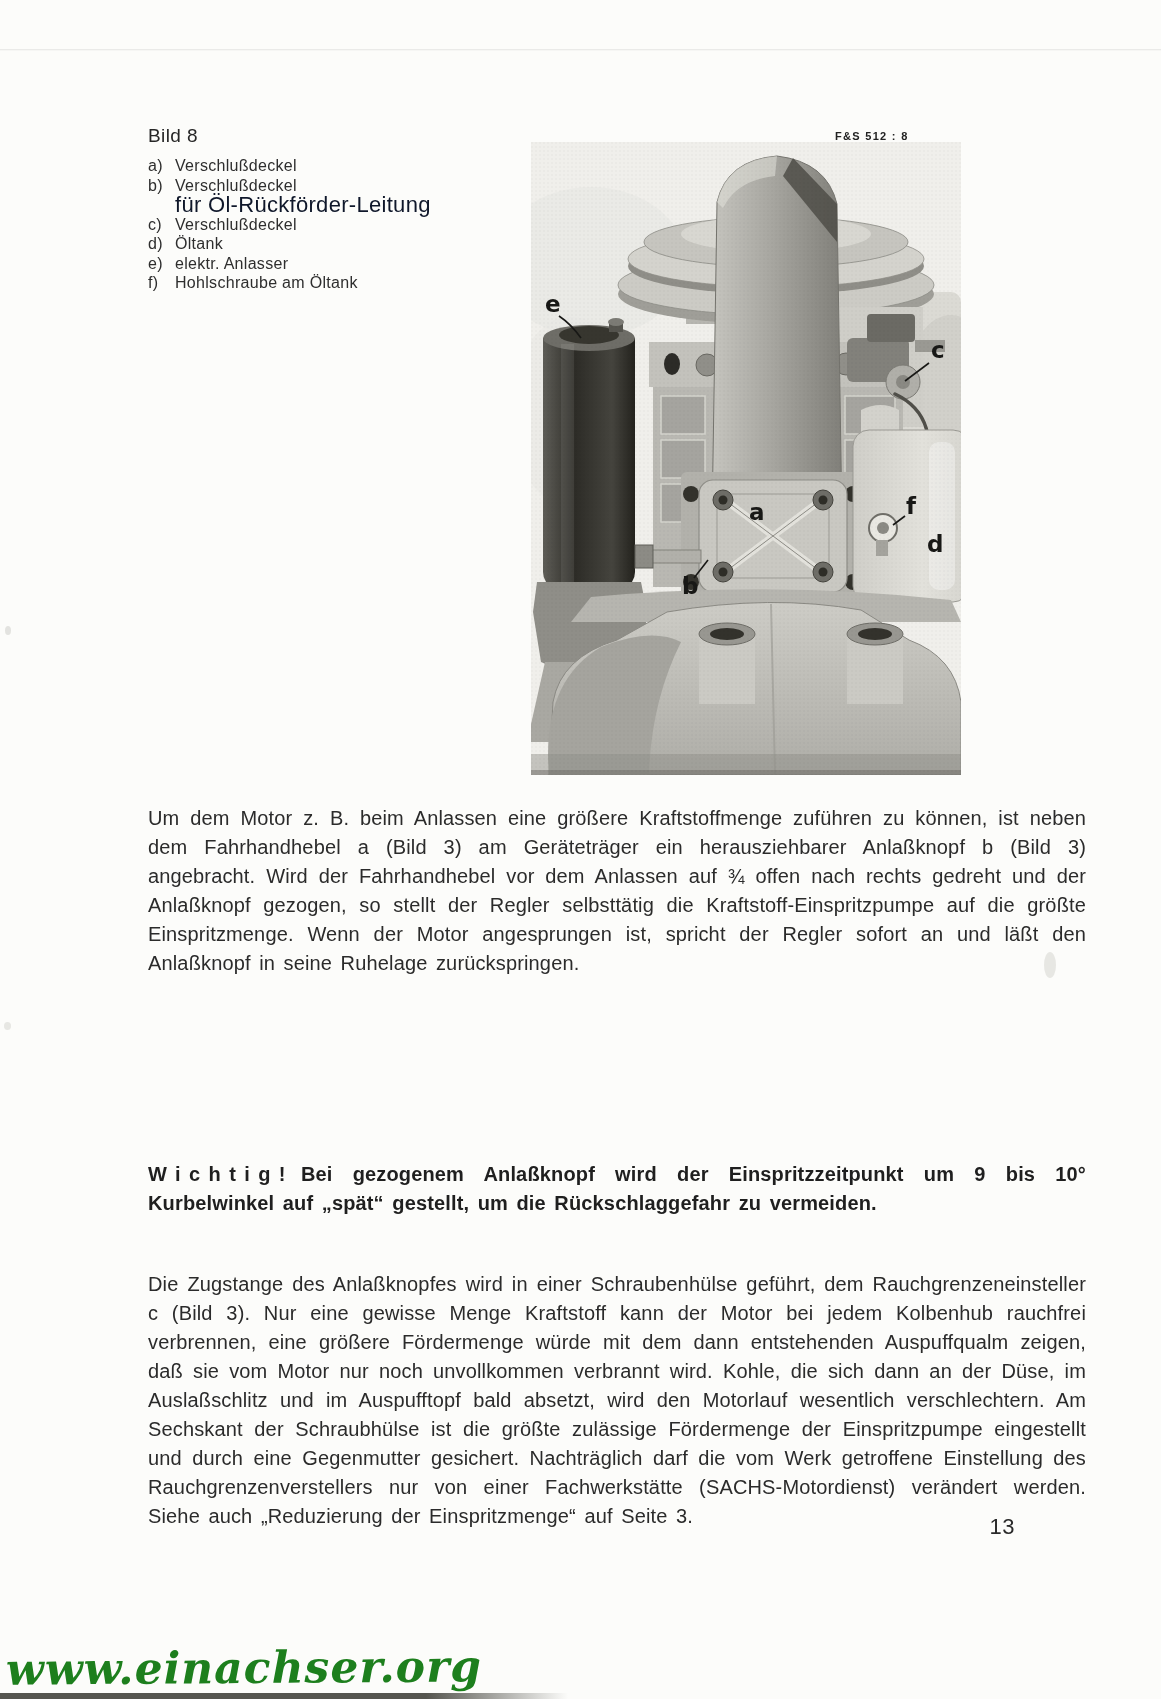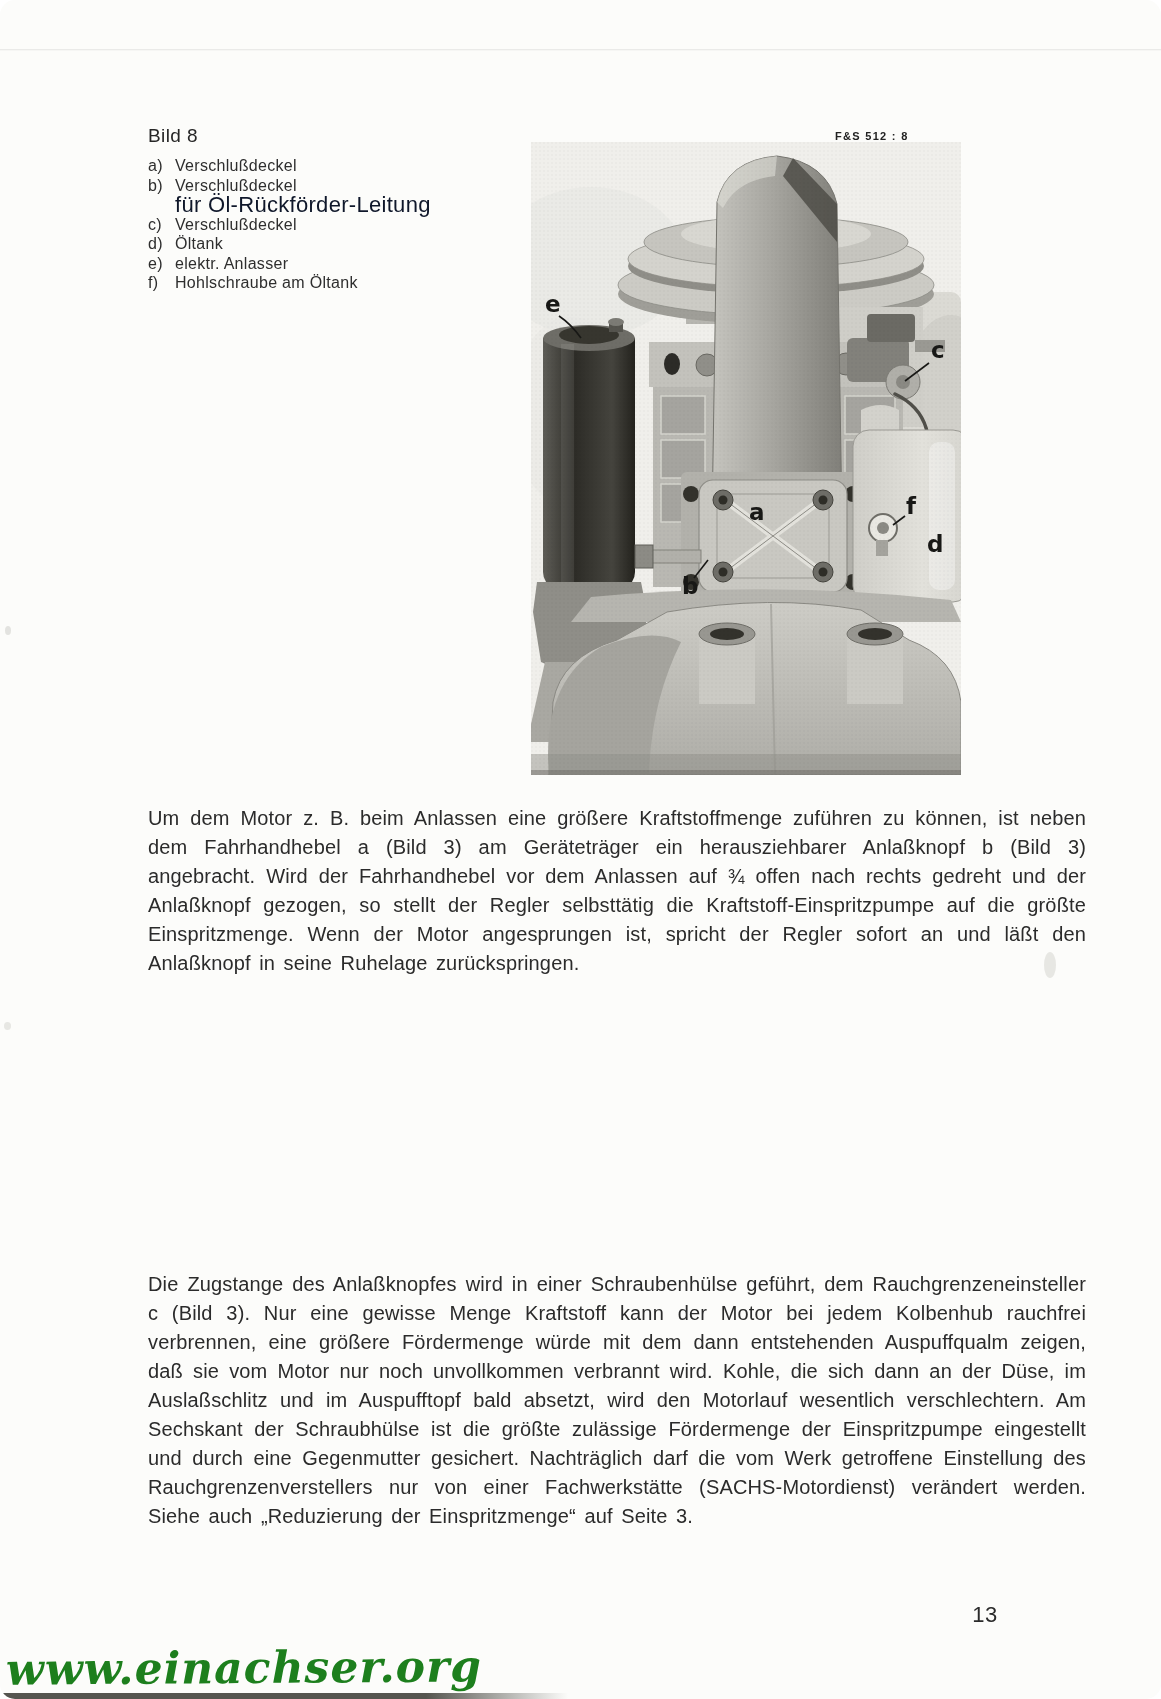--- a/index.html
+++ b/index.html
@@ -1,21 +1,20 @@
 <!DOCTYPE html>
 <html lang="de"><head>
 <meta charset="utf-8">
 <style>
   html,body{margin:0;padding:0;background:#ffffff;}
   .page{
     position:relative;width:1161px;height:1699px;overflow:hidden;
     background:#fcfcfa;
     font-family:"Liberation Sans","DejaVu Sans",sans-serif;
     color:#2b2b2b;
-    border-radius:15px;
   }
   .scanline-top{
     position:absolute;left:0;top:49px;width:1161px;height:2px;
     background:linear-gradient(to bottom,#e4e4e2,rgba(255,255,255,0));
   }
   .speck{position:absolute;background:#d8d8d4;border-radius:50%;}
   .speck.s1{left:1044px;top:952px;width:12px;height:26px;opacity:.6;}
   .speck.s2{left:5px;top:626px;width:6px;height:9px;opacity:.7;}
   .speck.s3{left:4px;top:1022px;width:7px;height:8px;opacity:.6;}
 
@@ -37,21 +36,21 @@
     position:absolute;left:148px;width:938px;
     font-size:20px;line-height:29px;text-align:justify;
     letter-spacing:.15px;word-spacing:.14em;color:#2b2b2b;
   }
   .p1{top:804px;}
   .wichtig{top:1160px;font-weight:700;color:#1f1f1f;}
   .wichtig .wlabel{letter-spacing:.42em;margin-right:.35em;}
   .p2{top:1270px;}
 
   .pagenum{
-    position:absolute;left:955px;top:1602px;width:60px;text-align:center;
+    position:absolute;left:955px;top:1514px;width:60px;text-align:right;
     font-size:22px;color:#2a2a2a;letter-spacing:.5px;
   }
   .watermark{
     position:absolute;left:6px;top:1642px;
     font-family:"DejaVu Serif","Liberation Serif",serif;
     font-style:italic;font-weight:600;font-size:44px;letter-spacing:1px;
     transform:rotate(-.4deg);
   }
   .bottom-edge{
     position:absolute;left:0;top:1693px;width:568px;height:6px;
@@ -252,20 +251,23 @@
         <path d="M374,374 L362,383" fill="none" stroke="#181816" stroke-width="1.6"></path>
         <text x="396" y="410">d</text>
         <text x="151" y="452">b</text>
         <path d="M163,436 L177,418" fill="none" stroke="#181816" stroke-width="1.6"></path>
       </g>
     </svg>
   </div>
 
   <div class="para p1">Um dem Motor z. B. beim Anlassen eine größere Kraftstoffmenge zuführen zu können, ist neben dem Fahrhandhebel a (Bild 3) am Geräteträger ein herausziehbarer Anlaßknopf b (Bild 3) angebracht. Wird der Fahrhandhebel vor dem Anlassen auf ¾ offen nach rechts gedreht und der Anlaßknopf gezogen, so stellt der Regler selbsttätig die Kraftstoff-Einspritzpumpe auf die größte Einspritzmenge. Wenn der Motor angesprungen ist, spricht der Regler sofort an und läßt den Anlaßknopf in seine Ruhelage zurückspringen.</div>
 
+  <div class="para wichtig">
+    <span class="wlabel">Wichtig!</span><span>Bei gezogenem Anlaßknopf wird der Einspritzzeitpunkt um 9 bis 10° Kurbelwinkel auf „spät“ gestellt, um die Rückschlaggefahr zu vermeiden.</span>
+  </div>
 
   <div class="para p2">Die Zugstange des Anlaßknopfes wird in einer Schraubenhülse geführt, dem Rauchgrenzeneinsteller c (Bild 3). Nur eine gewisse Menge Kraftstoff kann der Motor bei jedem Kolbenhub rauchfrei verbrennen, eine größere Fördermenge würde mit dem dann entstehenden Auspuffqualm zeigen, daß sie vom Motor nur noch unvollkommen verbrannt wird. Kohle, die sich dann an der Düse, im Auslaßschlitz und im Auspufftopf bald absetzt, wird den Motorlauf wesentlich verschlechtern. Am Sechskant der Schraubhülse ist die größte zulässige Fördermenge der Einspritzpumpe eingestellt und durch eine Gegenmutter gesichert. Nachträglich darf die vom Werk getroffene Einstellung des Rauchgrenzenverstellers nur von einer Fachwerkstätte (SACHS-Motordienst) verändert werden. Siehe auch „Reduzierung der Einspritzmenge“ auf Seite 3.</div>
 
   <div class="pagenum">13</div>
 
   <div class="watermark" style="color: rgb(29, 127, 29);">www.einachser.org</div>
 
   <div class="bottom-edge"></div>
 
 </div>

